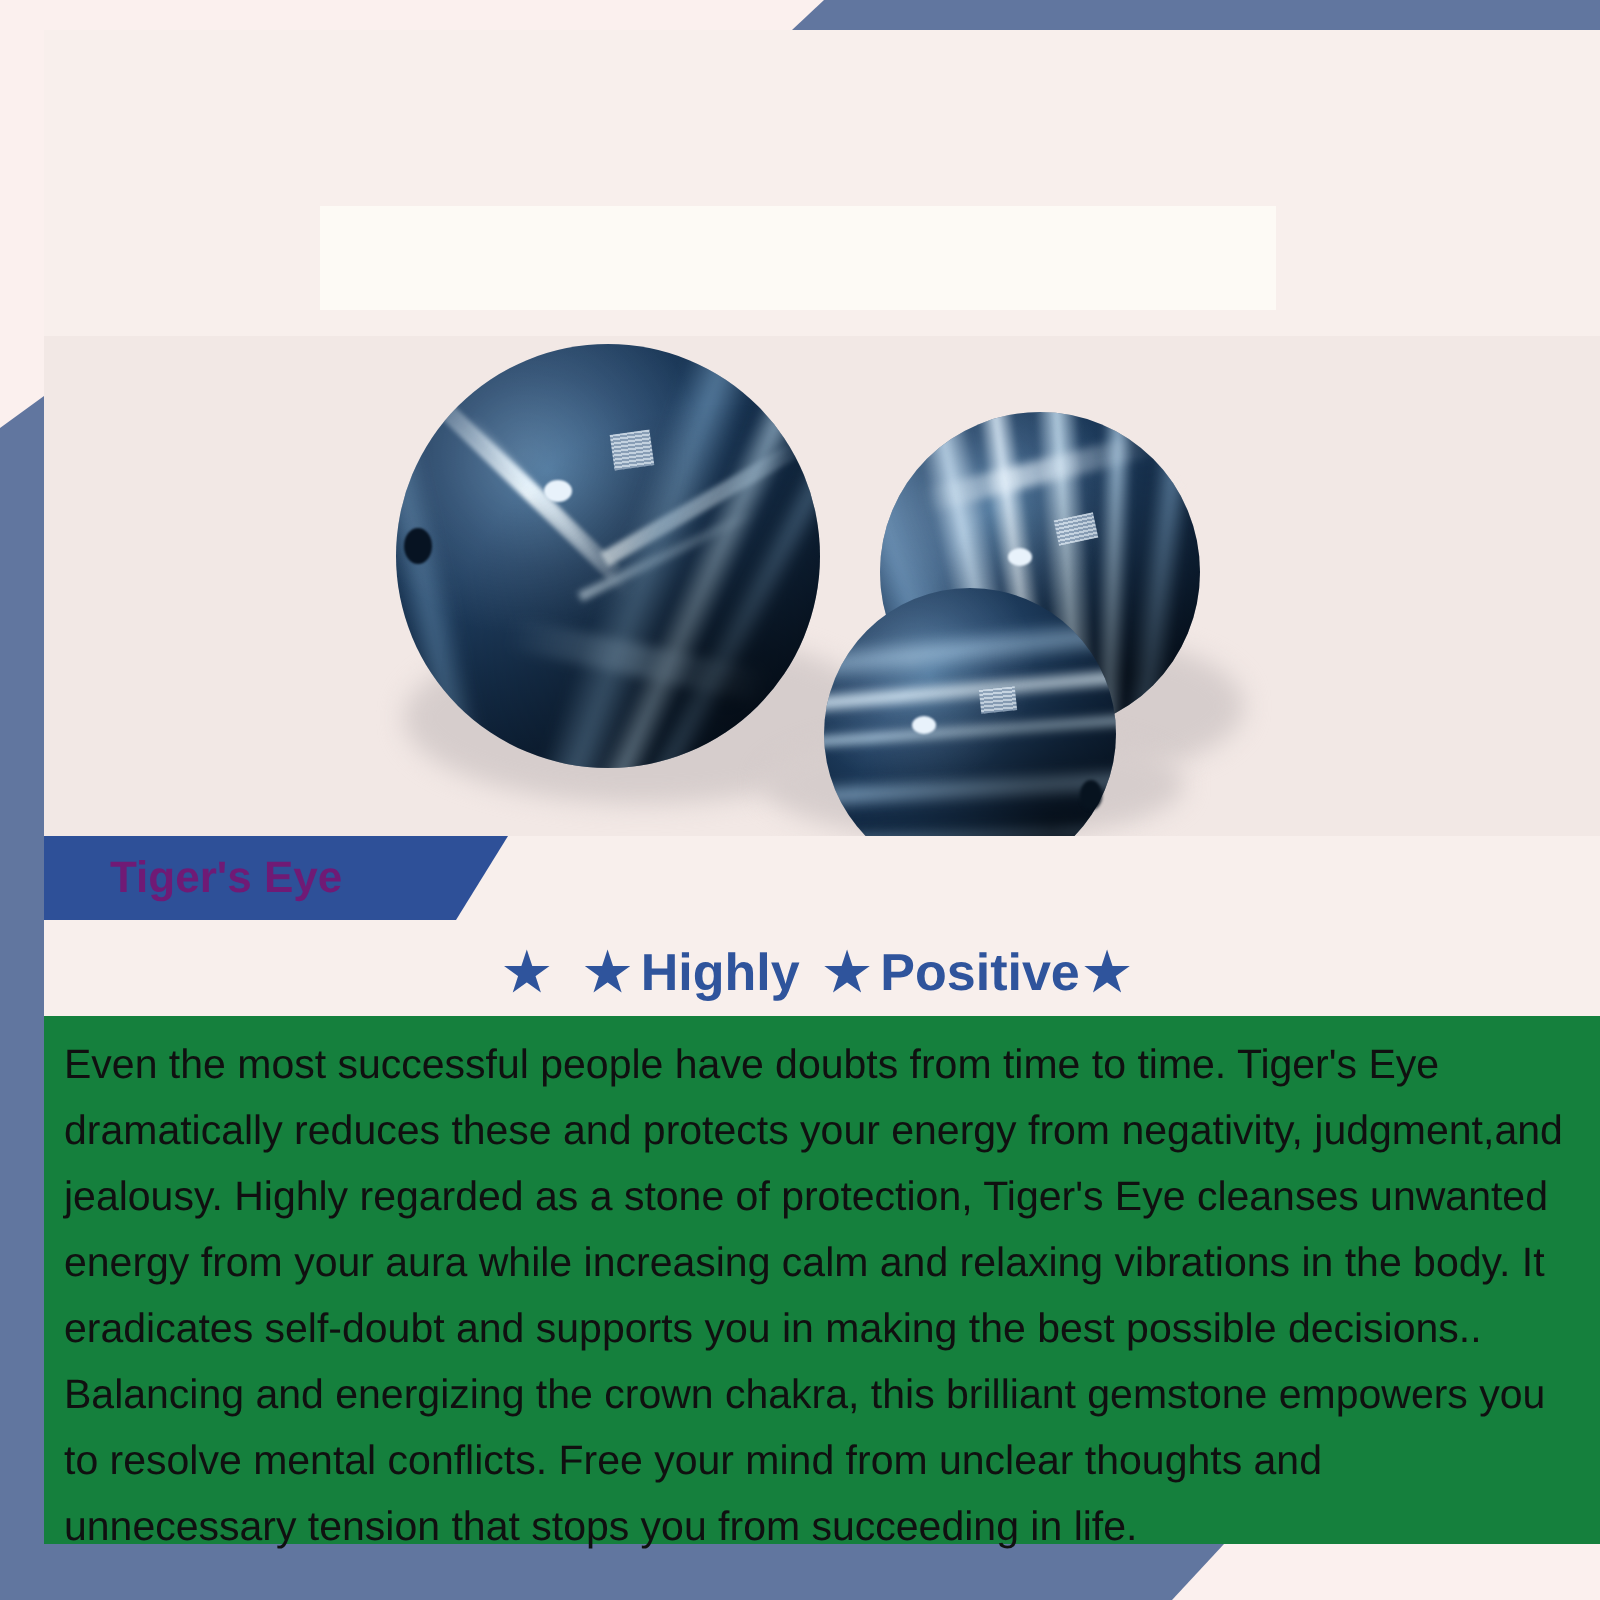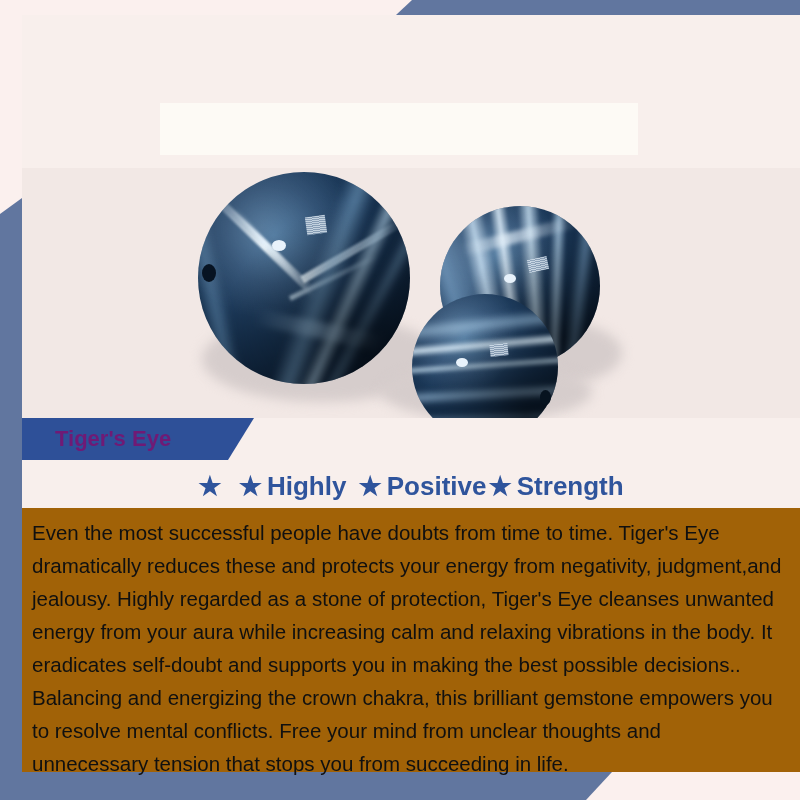--- a/index.html
+++ b/index.html
@@ -151,21 +151,21 @@
   .benefit + .benefit { margin-left: 12px; }
   .benefit.tight { margin-left: 2px; }
 
   
   .body-card {
     position: absolute;
     left: 22px;
     top: 508px;
     width: 778px;
     height: 264px;
-    background: #a16207;
+    background: #15803d;
     padding: 8px 18px 0 10px;
   }
   .body-text {
     color: #101010;
     font-size: 20.5px;
     line-height: 33px;
     text-align: left;
     font-family: "Liberation Sans", sans-serif;
   }
 
@@ -345,21 +345,20 @@
     <div class="benefit">
       <span class="star">★</span>
       <span class="benefit-label">Highly</span>
     </div>
     <div class="benefit">
       <span class="star">★</span>
       <span class="benefit-label">Positive</span>
     </div>
     <div class="benefit tight">
       <span class="star">★</span>
-      <span class="benefit-label">Strength</span>
     </div>
   </div>
 
   <div class="body-card">
     <div class="body-text">Even the most successful people have doubts from time to time. Tiger's Eye dramatically reduces these and protects your energy from negativity, judgment,and jealousy. Highly regarded as a stone of protection, Tiger's Eye cleanses unwanted energy from your aura while increasing calm and relaxing vibrations in the body. It eradicates self-doubt and supports you in making the best possible decisions.. Balancing and energizing the crown chakra, this brilliant gemstone empowers you to resolve mental conflicts. Free your mind from unclear thoughts and unnecessary tension that stops you from succeeding in life.</div>
   </div>
 
 </div>
 
 </body></html>

